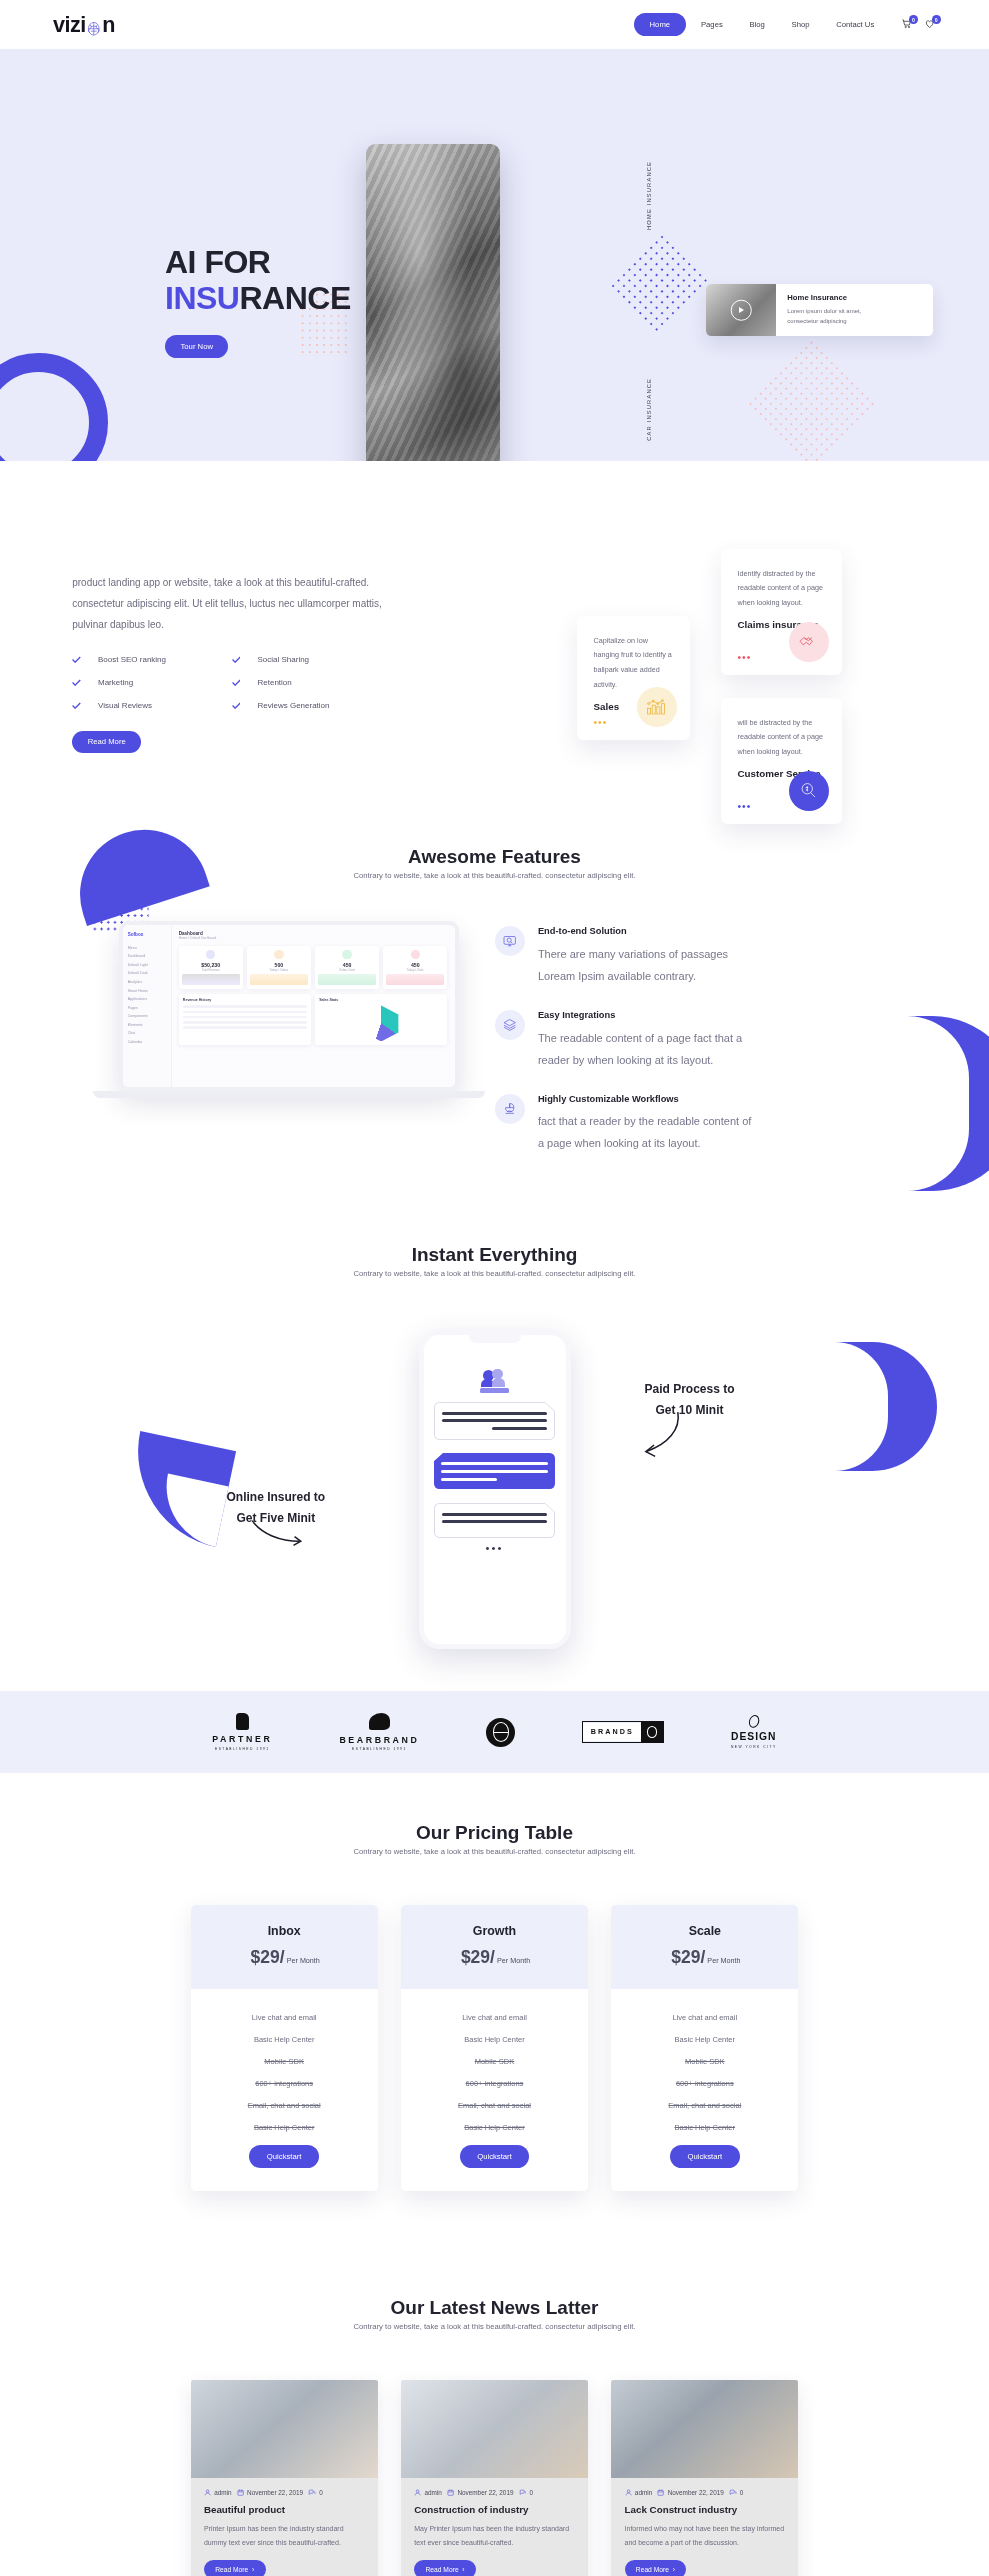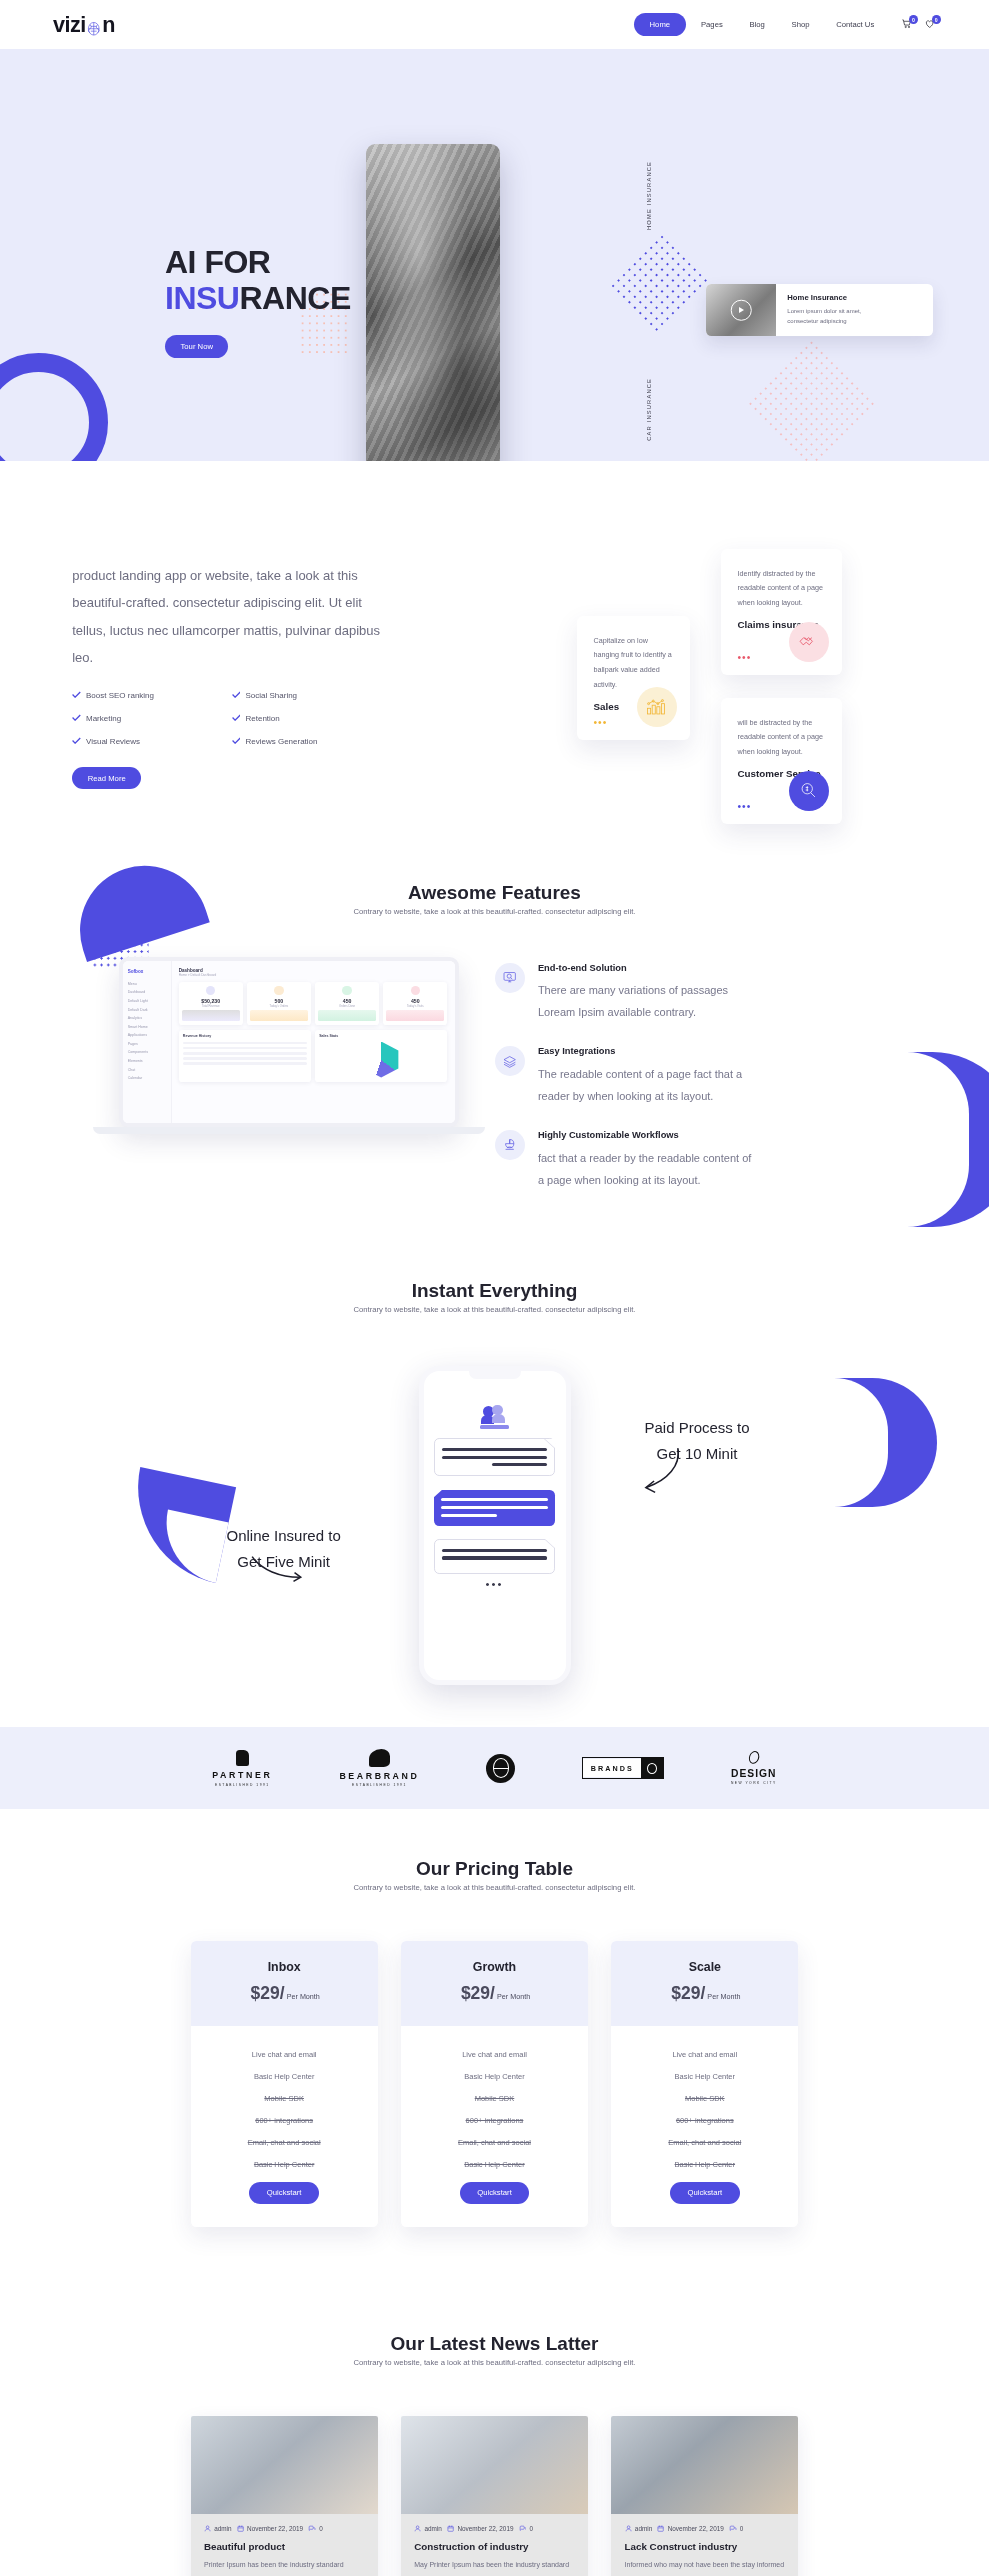--- a/index.html
+++ b/index.html
@@ -50,23 +50,23 @@
      background-image:radial-gradient(#4f4ce0 1px, transparent 1.1px);background-size:7.7px 7.7px}
   .peachdots{position:absolute;left:299px;top:242px;width:52px;height:62px;
      background-image:radial-gradient(#f6c0b5 1px, transparent 1.1px);background-size:7.2px 7.2px}
 
   
   .sec{position:relative}
   .plan{padding:88px 0 62px;position:relative}
   .plan-inner{width:855px;margin:0 auto;position:relative;display:flex}
   .plan-left{width:319px;margin-left:5.2px}
   .plan-left h2{font-size:19px;line-height:1.38;font-weight:700;color:#23232f;letter-spacing:-0.2px}
-  .plan-left p{margin-top:13px;font-size:13px;line-height:2.1;color:#6d6d80}
+  .plan-left p{margin-top:23px;font-size:10px;line-height:2.1;color:#6d6d80}
   .checks{display:flex;flex-wrap:wrap;margin-top:19.6px}
-  .chk{width:50%;display:flex;gap:5px;margin-bottom:14px;font-size:8px;color:#55556a}
+  .chk{width:50%;display:flex;align-items:center;gap:17px;margin-bottom:14px;font-size:8px;color:#55556a}
   .chk svg{flex:0 0 auto}
   .plan .btn{margin-top:7.2px}
   .card{position:absolute;background:#fff;border-radius:6.2px;box-shadow:0 9.3px 24px rgba(50,50,110,.10);padding:17.5px 16.5px}
   .card p{font-size:7.2px;line-height:2.05;color:#6d6d80}
   .card h4{font-size:9.8px;font-weight:700;margin-top:8.2px;color:#23232f}
   .card .blob{position:absolute;right:13.4px;bottom:13.4px;width:40px;height:40px;border-radius:50%;display:flex;align-items:center;justify-content:center}
   .card .el{position:absolute;left:16.5px;bottom:17.5px;font-size:10.3px;letter-spacing:1px;line-height:0}
   .c-sales{left:510px;top:67px;width:113px;height:124px}
   .c-claims{left:654px;top:0px;width:121px;height:126px}
   .c-cust{left:654px;top:149px;width:121px;height:126px}
@@ -130,21 +130,21 @@
   .bub{margin-top:13.4px;border-radius:5.2px;padding:8.8px 7.7px;position:relative}
   .bub.in{border:0.5px solid #dcdce9;background:#fff}
   .bub.out{background:#4f4ce0;border:none}
   .bub .ln{height:3.1px;border-radius:1.5px;margin-bottom:4.6px}
   .bub.in .ln{background:#39394f}
   .bub.out .ln{background:#fff}
   .bub .ln.s{width:52%;margin-left:auto;margin-bottom:0}
   .bub.in::after{content:"";position:absolute;right:-0.5px;top:-0.5px;border-top:9.3px solid #fff;border-left:10.3px solid transparent;filter:drop-shadow(-0.5px 0.5px 0 #dcdce9)}
   .bub.out::after{content:"";position:absolute;left:-0.5px;top:-0.5px;border-top:9.3px solid #fff;border-right:10.3px solid transparent}
   .dots3{text-align:center;margin-top:8.2px;color:#3a3a4c;font-size:11.3px;letter-spacing:2.1px;line-height:.5}
-  .cal{position:absolute;font-size:15px;font-weight:400;color:#23232f;line-height:1.75;text-align:center}
+  .cal{position:absolute;font-size:12px;font-weight:700;color:#23232f;line-height:1.75;text-align:center}
   .cal.l{left:41px;top:157px}
   .cal.r{left:459px;top:49px}
 
   
   .partners{background:#edeffb;height:82px;display:flex;align-items:center;justify-content:center;gap:67px}
   .plogo{text-align:center;color:#111;font-family:"Liberation Sans",sans-serif}
   .plogo .nm{font-size:8.8px;font-weight:700;letter-spacing:2.6px}
   .plogo .sb{font-size:3.3px;letter-spacing:1.5px;margin-top:2.6px;color:#222}
   .thumbshape{width:13.4px;height:16.5px;margin:0 auto 4.1px;background:#111;border-radius:3.6px 5.2px 2.1px 2.1px}
   .bearshape{width:21.6px;height:17.5px;margin:0 auto 4.1px;background:#111;border-radius:60% 42% 30% 12%}

